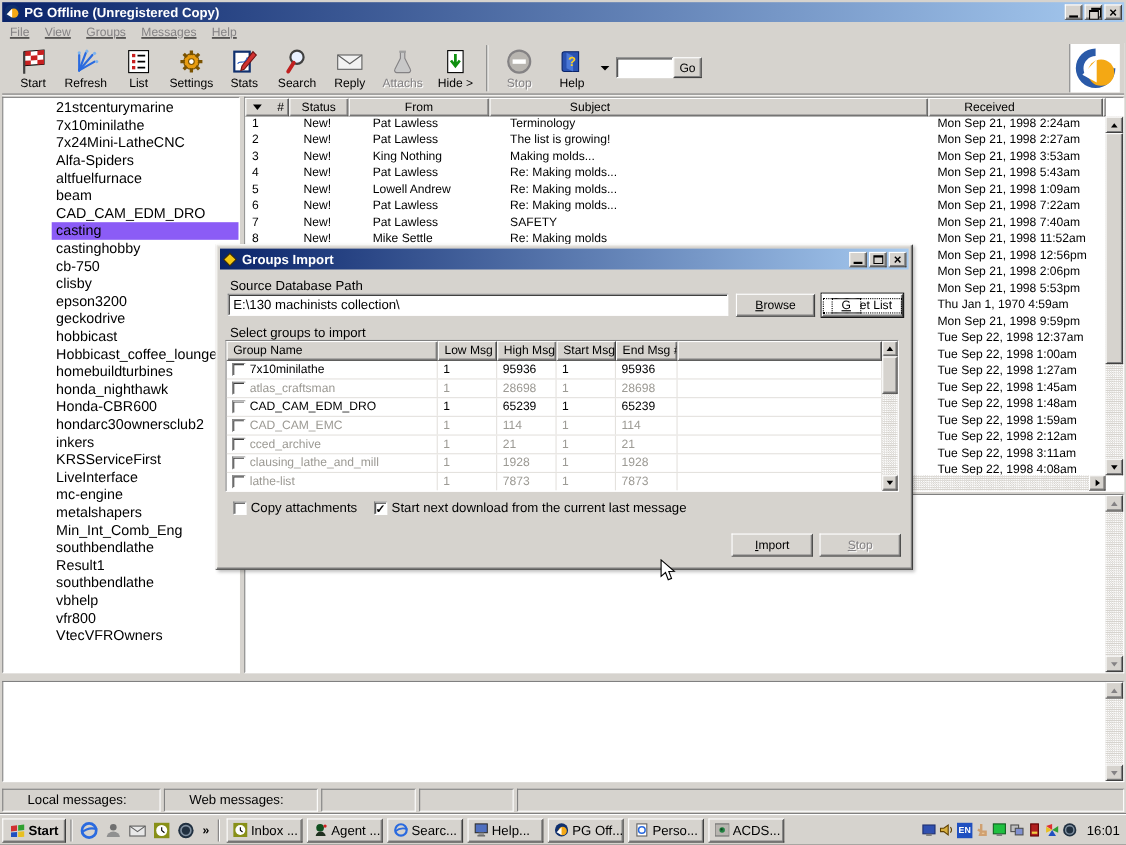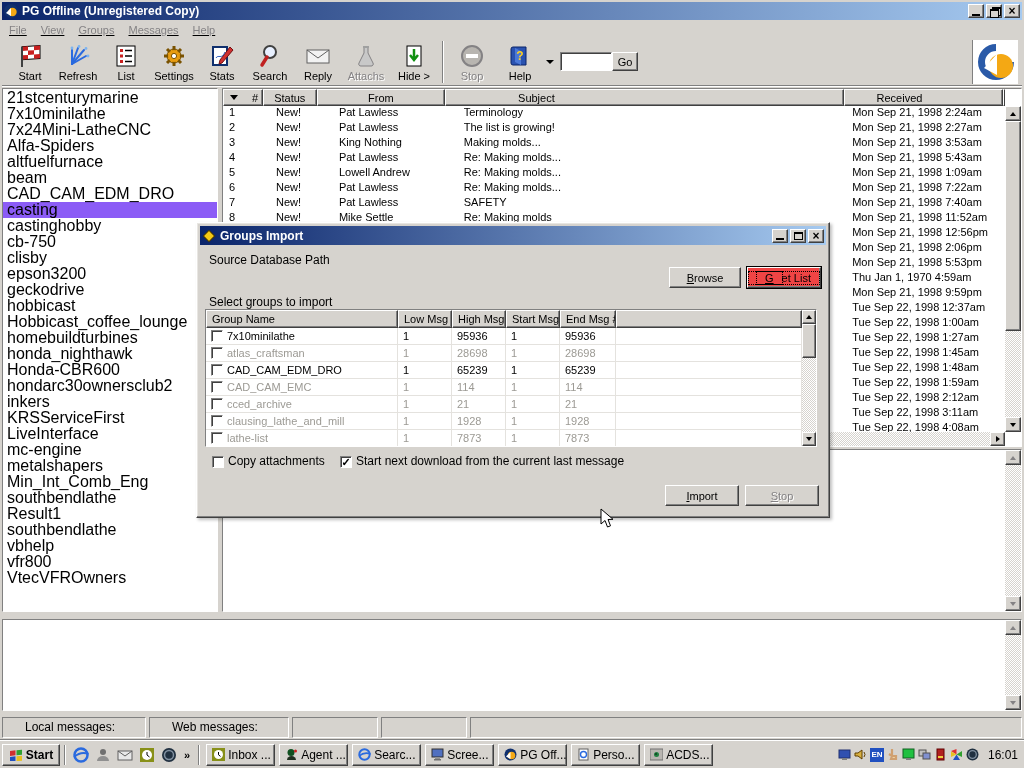--- a/index.html
+++ b/index.html
@@ -35,21 +35,21 @@
   .tool-btn .ticn { width:26px; height:25px; display:flex; align-items:center; justify-content:center; }
   .tool-btn .tlabel { font-size:11px; line-height:12px; white-space:nowrap; }
   .tool-sep { width:2px; height:42px; margin:1px 4px; border-left:1px solid #808080; border-right:1px solid #fff; }
   .drop-arrow { width:0; height:0; border:4px solid transparent; border-top-color:#000; margin:20px 6px 0 2px; }
   #go-field { width:52px; height:19px; margin-top:12px; background:#fff; border:1px solid; border-color:#808080 #fff #fff #808080; box-shadow:inset 1px 1px 0 #404040; }
   #go-btn { width:26px; height:19px; margin-top:12px; }
   #brand { position:absolute; right:6px; top:40px; width:46px; height:44px; background:#fff; display:flex; align-items:center; justify-content:center; border-left:1px solid #808080; }
 
   
   #sidebar { position:absolute; left:2px; top:88px; width:216px; height:524px; background:#fff; border:1px solid; border-color:#808080 #fff #fff #808080; overflow:hidden; padding-top:1px; }
-  .sb-item { height:16px; line-height:16px; padding-left:4px; font-size:16px; white-space:nowrap; }
+  .sb-item { height:16px; line-height:16px; padding-left:4px; font-size:13px; white-space:nowrap;margin-left:44px; }
   .sb-item.selected { background:#8b5cf6; }
 
   #listpane { position:absolute; left:222px; top:88px; width:800px; height:359px; background:#fff; border:1px solid; border-color:#808080 #fff #fff #808080; }
   #list-header { position:absolute; left:0; top:0; right:16px; height:17px; display:flex; }
   .hdr-cell { background:#d6d3ce; border:1px solid; border-color:#fff #404040 #404040 #fff; box-shadow:inset -1px -1px 0 #808080; height:17px; font-size:11px; display:flex; align-items:center; justify-content:center; overflow:hidden; }
   #list-body { position:absolute; left:0; top:17px; right:16px; bottom:14px; overflow:hidden; background:#fff; }
   .msg-row { height:15px; display:flex; font-size:11px; white-space:nowrap; }
   .c-num { width:40px; padding-left:6px; }
   .c-status { width:54px; padding-left:13px; }
   .c-from { width:129px; padding-left:22px; }
@@ -93,21 +93,21 @@
   .tray-icon { width:14px; height:14px; display:flex; align-items:center; justify-content:center; font-size:8px; }
   #clock { font-size:12px; margin-left:6px; }
 
   
   #dialog { position:absolute; left:196px; top:222px; width:634px; height:296px; background:#d6d3ce; border:1px solid; border-color:#fff #404040 #404040 #fff; box-shadow:inset -1px -1px 0 #808080, inset 1px 1px 0 #e8e6e2, 2px 2px 3px rgba(0,0,0,.25); }
   #dlg-title { position:absolute; left:3px; top:3px; right:3px; height:19px; background:linear-gradient(to right,#0a246a,#a6caf0); display:flex; align-items:center; padding:0 2px; }
   #dlg-title .t { color:#fff; font-weight:bold; font-size:12px; margin-left:4px; flex:1; }
   .dlg-label { position:absolute; font-size:12px; }
   #dlg-path { position:absolute; left:10px; top:44px; width:455px; height:20px; background:#fff; border:1px solid; border-color:#808080 #fff #fff #808080; box-shadow:inset 1px 1px 0 #404040; font-size:12px; line-height:18px; padding-left:4px; white-space:nowrap; }
   #btn-browse { position:absolute; left:472px; top:44px; width:72px; height:21px;text-align:center; }
-  #btn-getlist { position:absolute; left:549px; top:43px; width:76px; height:23px; border:1px solid #000; background:#ef4444; }
+  #btn-getlist { position:absolute; left:549px; top:43px; width:76px; height:23px; border:1px solid #000; background:#ffffff; }
   #btn-getlist .inner { position:absolute; inset:0; border:1px solid; border-color:#fff #404040 #404040 #fff; box-shadow:inset -1px -1px 0 #808080; display:flex; align-items:center; justify-content:center; }
   #btn-getlist .inner span { outline:1px dotted #000; padding:0 8px; }
   .u { text-decoration:underline; }
 
   #dlg-table { position:absolute; left:8px; top:86px; width:612px; height:138px; background:#fff; border:1px solid; border-color:#808080 #fff #fff #808080; }
   #dlg-thead { position:absolute; left:0; top:0; right:14px; height:18px; display:flex; }
   .dh { background:#d6d3ce; border:1px solid; border-color:#fff #404040 #404040 #fff; box-shadow:inset -1px -1px 0 #808080; font-size:11px; display:flex; align-items:center; padding-left:5px; overflow:hidden; white-space:nowrap; }
   .dc-name { width:192px; } .dc-low { width:54px; } .dc-high { width:54px; } .dc-start { width:54px; } .dc-end { width:56px; } .dc-fill { flex:1; }
   #dlg-tbody { position:absolute; left:0; top:18px; right:14px; bottom:0; overflow:hidden; }
   .dlg-row { height:17px; display:flex; align-items:center; font-size:11px; border-bottom:1px solid #e4e2de; }
@@ -551,20 +551,21 @@
           <div class="g-min"></div>
         </div>
       <div class="tb-ctl btn">
           <div class="g-max"></div>
         </div>
       <div class="tb-ctl btn">
           <span class="g-close">×</span>
         </div>
     </div>
     <span class="dlg-label" style="left:12px;top:30px">Source Database Path</span>
+    <div id="dlg-path">E:\130 machinists collection\</div>
     <button id="btn-browse" class="btn"><span class="u">B</span>rowse</button>
     <div id="btn-getlist">
         <div class="inner">
           <span><span class="u">G</span>et List</span>
         </div>
       </div>
     <span class="dlg-label" style="left:12px;top:72px">Select groups to import</span>
 
     <div id="dlg-table">
       <div id="dlg-thead">
@@ -763,21 +764,21 @@
           <span>Searc...</span>
         </button>
         <button class="task-btn btn">
           <span class="ti">
             <svg width="13" height="13" viewBox="0 0 13 13">
               <rect x="1" y="1" width="11" height="8" fill="#5070c0" stroke="#303030"></rect>
               <rect x="4" y="9" width="5" height="2" fill="#909090"></rect>
               <rect x="3" y="11" width="7" height="1.5" fill="#707070"></rect>
             </svg>
           </span>
-          <span>Scree...</span>
+          <span>Help...</span>
         </button>
         <button class="task-btn btn">
           <span class="ti">
             <svg width="13" height="13" viewBox="0 0 13 13">
               <circle cx="6.5" cy="6.5" r="6" fill="#10306e"></circle>
               <circle cx="7.5" cy="7.5" r="3.8" fill="#f4a814"></circle>
               <path d="M2 8.5 L6.5 4 L6.5 11 Z" fill="#fff"></path>
             </svg>
           </span>
           <span>PG Off...</span>

